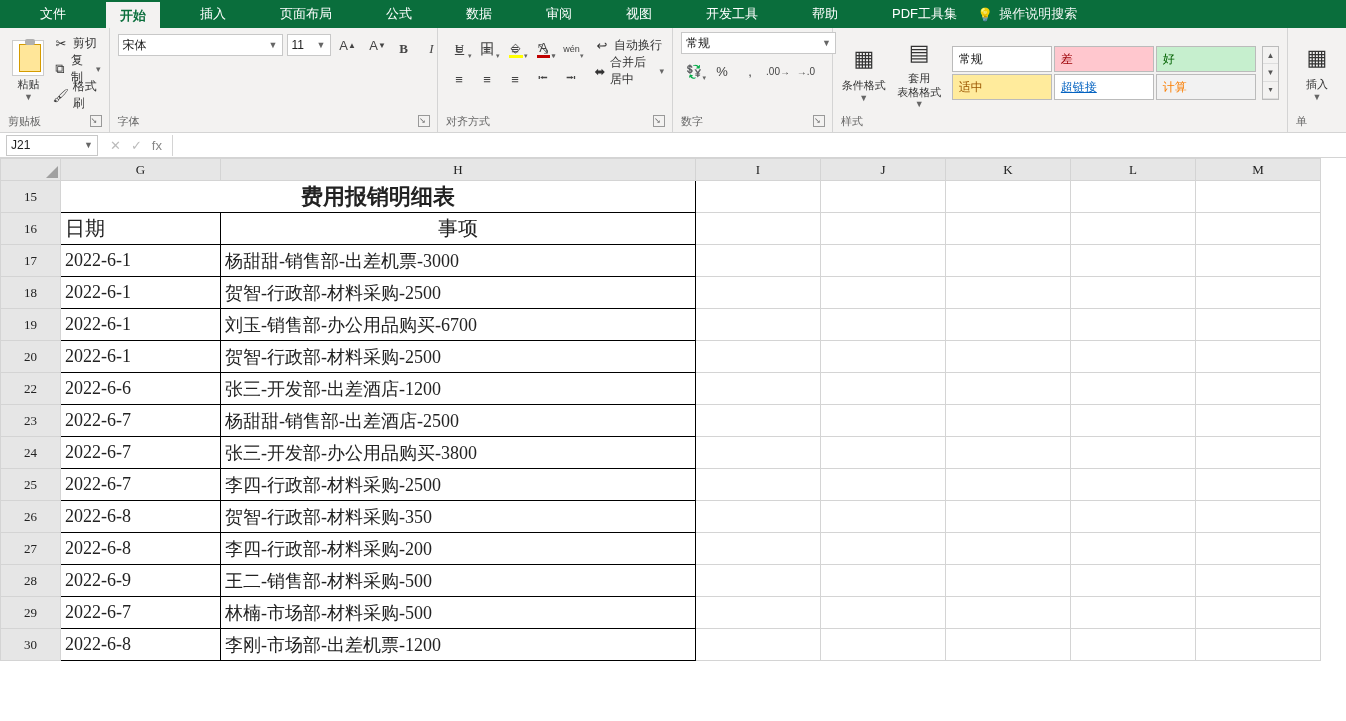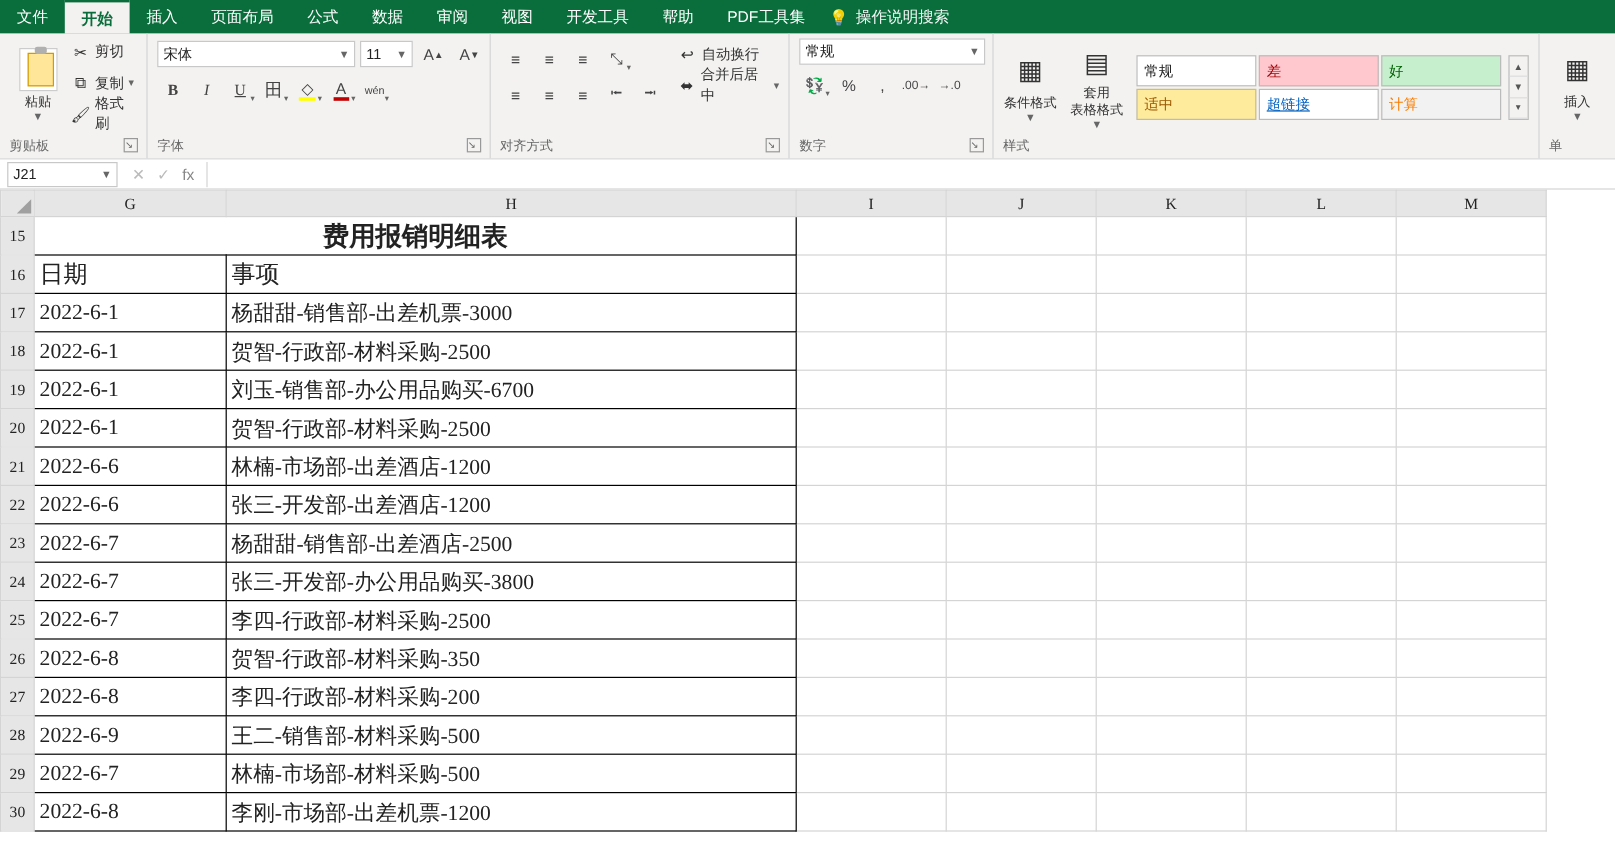--- a/index.html
+++ b/index.html
@@ -1,18 +1,18 @@
 <!DOCTYPE html>
 <html><head>
 <meta charset="utf-8">
 <style>
 *{box-sizing:border-box;margin:0;padding:0;font-family:"Microsoft YaHei",SimSun,sans-serif;}
 body{background:#fff;font-size:12px;color:#222;overflow:hidden;width:1346px;height:721px;}
 .menubar{background:#0a6e3c;height:28px;display:flex;align-items:center;color:#fff;font-size:13px;}
-.menubar .tab{padding:0 14px;height:28px;line-height:28px;cursor:pointer;}
+.menubar .tab{padding:0 14px;height:28px;line-height:28px;cursor:pointer;margin-left:26px;}
 .menubar .tab.active{background:#f3f2f1;color:#0a6e3c;font-weight:bold;border-top:2px solid #0a6e3c;}
 .menubar .search{display:flex;align-items:center;opacity:.95;margin-left:6px;}
 .menubar .search .icon{margin-right:6px;}
 .ribbon{background:#f3f2f1;height:105px;border-bottom:1px solid #d4d4d4;display:flex;}
 .group{border-right:1px solid #d4d4d4;padding:4px 8px 2px 8px;display:flex;flex-direction:column;justify-content:space-between;}
 .group-body{flex:1;display:flex;align-items:flex-start;}
 .group-label{font-size:11px;color:#666;height:16px;position:relative;}
 .group-label .dlg{position:absolute;right:-1px;top:1px;width:12px;height:12px;border:1px solid #999;font-size:8px;line-height:10px;color:#666;}
 .vbtn{display:flex;flex-direction:column;align-items:center;justify-content:center;width:48px;height:80px;font-size:11px;color:#333;}
 .vbtn .ico{width:32px;height:32px;display:flex;align-items:center;justify-content:center;font-size:22px;margin-bottom:3px;}
@@ -45,26 +45,26 @@
 .namebox-bar{height:25px;background:#fff;border-bottom:1px solid #d4d4d4;display:flex;align-items:center;}
 .namebox{width:92px;height:21px;border:1px solid #c8c8c8;margin-left:6px;display:flex;align-items:center;padding:0 4px;font-size:12px;}
 .fx-btns{display:flex;align-items:center;gap:10px;margin-left:12px;color:#888;}
 .fx-btns span{font-size:13px;}
 .fx-input{flex:1;height:21px;border-left:1px solid #d4d4d4;margin-left:10px;padding:0 6px;}
 .sheet{position:relative;overflow:auto;height:calc(721px - 28px - 105px - 25px);}
 table.grid{border-collapse:collapse;table-layout:fixed;}
 .grid th,.grid td{border:1px solid #d4d4d4;height:32px;font-size:18px;font-family:SimSun,"宋体",serif;padding:0 4px;overflow:hidden;white-space:nowrap;}
 .grid th{background:#e6e6e6;font-weight:normal;text-align:center;color:#222;font-size:13px;font-family:"Microsoft YaHei";}
 .grid th.colhdr{height:22px;}
-.grid th.rowhdr{width:28px;font-size:13px;}
+.grid th.rowhdr{width:60px;font-size:13px;}
 .corner{background:#e6e6e6;border:1px solid #d4d4d4;position:relative;}
 .corner::after{content:"";position:absolute;right:2px;bottom:2px;border-right:12px solid #a0a0a0;border-top:12px solid transparent;}
 .data-area td{border:1px solid #000;}
 .title-row td{text-align:center;font-size:22px;font-weight:bold;}
-.hdr-row td{font-size:20px;}
+.hdr-row td{text-align:center;font-size:20px;}
 .wG{width:160px;}
 .wH{width:475px;}
 .wN{width:125px;}
 .num-combo{width:155px;}
 .paste-ico{width:34px;height:36px;background:#fff;border:1px solid #ccc;position:relative;}
 .paste-ico::before{content:"";position:absolute;left:6px;top:3px;width:20px;height:26px;border:1px solid #d49b00;background:#ffe699;}
 .paste-ico::after{content:"";position:absolute;left:12px;top:-2px;width:10px;height:6px;background:#b0b0b0;border-radius:2px;}
 .arrow{font-size:9px;color:#666;}
 </style>
 </head>
@@ -112,21 +112,21 @@
         <div class="small-item">
             <span class="sq">🖌</span>
             <span>格式刷</span>
           </div>
       </div>
     </div>
     <div class="group-label"><span>剪贴板</span><span class="dlg">↘</span></div>
   </div>
 
   <div class="group" style="min-width:270px">
-    <div class="group-body" style="flex-direction:column;width:100%">
+    <div class="group-body" style="flex-direction:row;width:100%">
       <div class="font-row">
         <div class="combo font">
             <span>宋体</span>
             <span class="dd">▼</span>
           </div>
         <div class="combo size">
             <span>11</span>
             <span class="dd">▼</span>
           </div>
         <div class="rb">A<span style="font-size:8px;vertical-align:super">▲</span></div>
@@ -328,30 +328,20 @@
           <th class="rowhdr">20</th>
           <td>2022-6-1</td>
           <td>贺智-行政部-材料采购-2500</td>
           <td style="border:1px solid #d4d4d4"></td>
           <td style="border:1px solid #d4d4d4"></td>
           <td style="border:1px solid #d4d4d4"></td>
           <td style="border:1px solid #d4d4d4"></td>
           <td style="border:1px solid #d4d4d4"></td>
         </tr>
         <tr class="data-area">
-          <th class="rowhdr">21</th>
-          <td>2022-6-6</td>
-          <td>林楠-市场部-出差酒店-1200</td>
-          <td style="border:1px solid #d4d4d4"></td>
-          <td style="border:1px solid #d4d4d4"></td>
-          <td style="border:1px solid #d4d4d4"></td>
-          <td style="border:1px solid #d4d4d4"></td>
-          <td style="border:1px solid #d4d4d4"></td>
-        </tr>
-        <tr class="data-area">
           <th class="rowhdr">22</th>
           <td>2022-6-6</td>
           <td>张三-开发部-出差酒店-1200</td>
           <td style="border:1px solid #d4d4d4"></td>
           <td style="border:1px solid #d4d4d4"></td>
           <td style="border:1px solid #d4d4d4"></td>
           <td style="border:1px solid #d4d4d4"></td>
           <td style="border:1px solid #d4d4d4"></td>
         </tr>
         <tr class="data-area">

